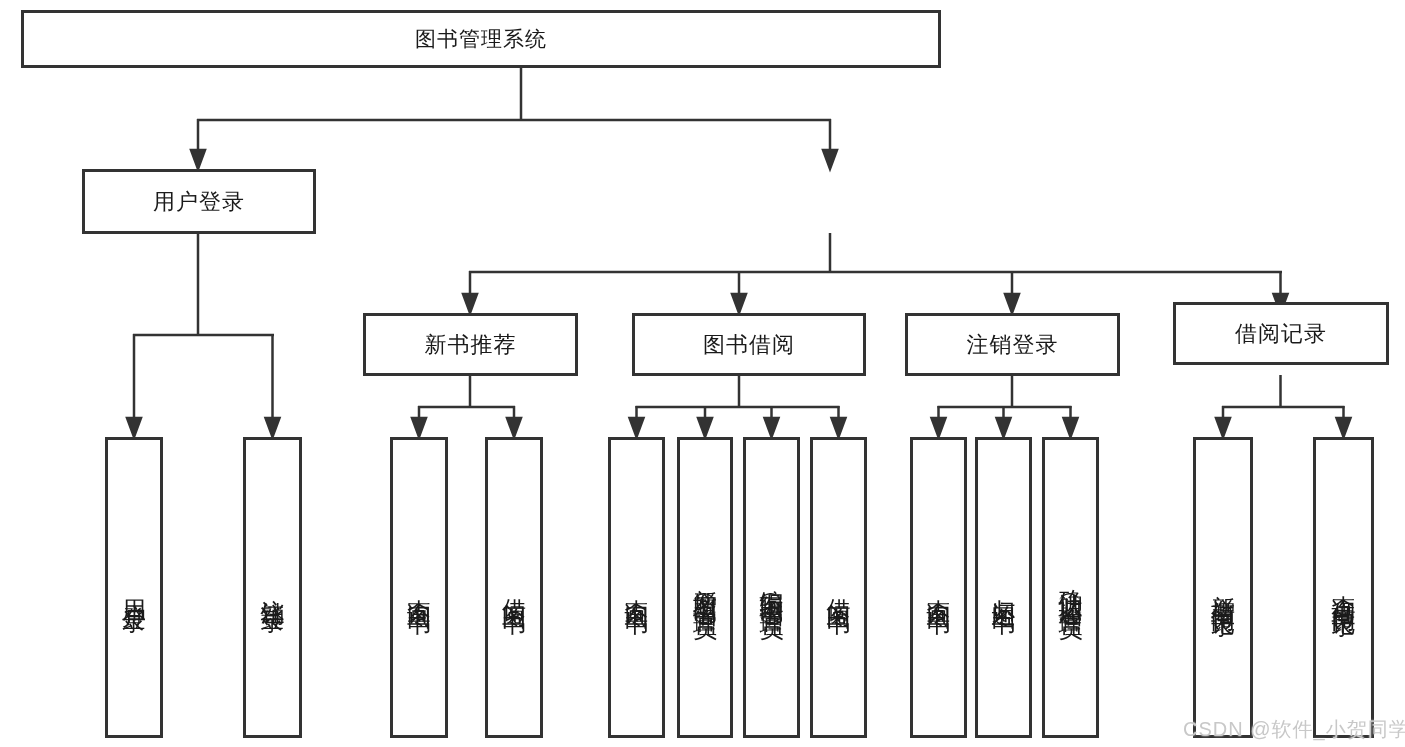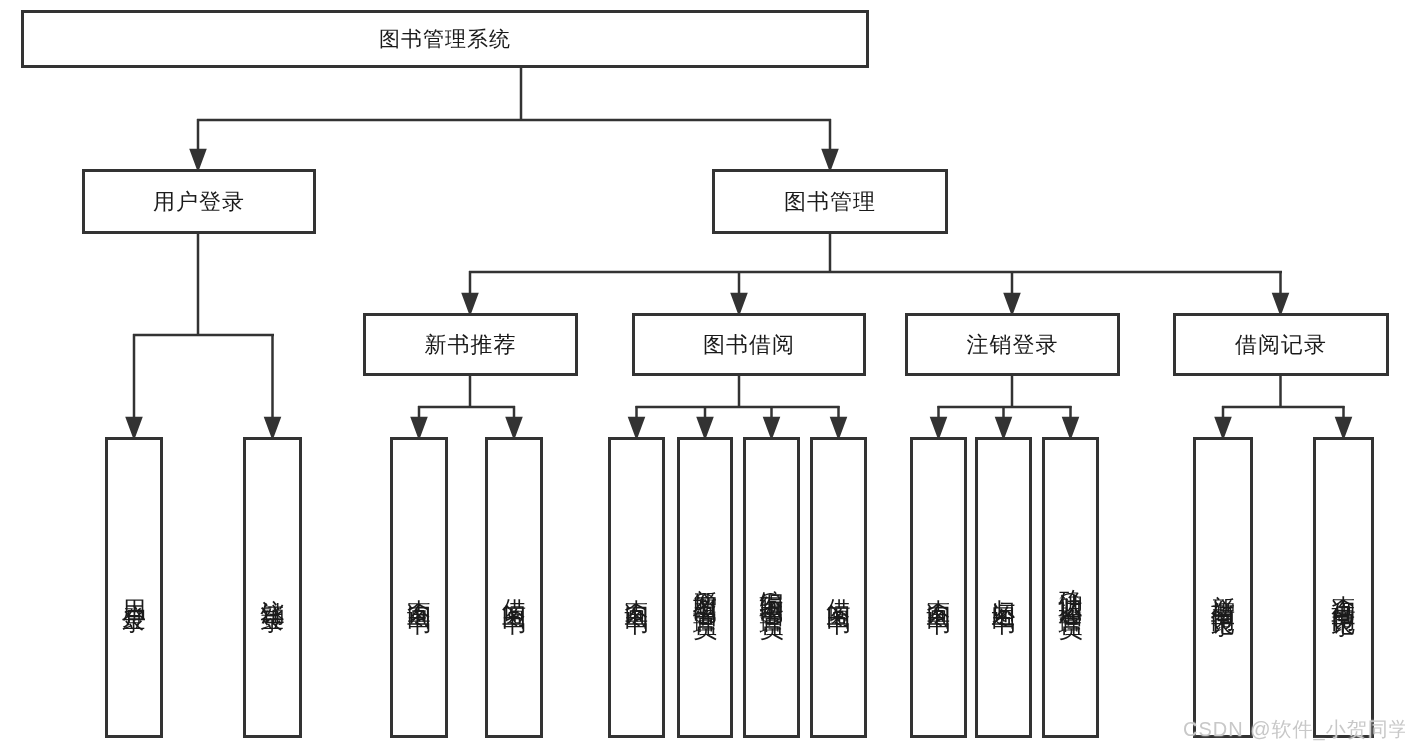--- a/index.html
+++ b/index.html
@@ -101,41 +101,38 @@
     <polygon points="1063.5,418 1077.5,418 1070.5,437"></polygon>
 
     <line x1="1280.5" y1="375" x2="1280.5" y2="408"></line>
     <line x1="1222" y1="407" x2="1344.5" y2="407"></line>
     <line x1="1223" y1="406" x2="1223" y2="424"></line>
     <line x1="1343.5" y1="406" x2="1343.5" y2="424"></line>
     <polygon points="1216,418 1230,418 1223,437"></polygon>
     <polygon points="1336.5,418 1350.5,418 1343.5,437"></polygon>
   </svg>
 
-  <div class="box root" style="left:21px;top:10px;width:848px;height:58px;">
+  <div class="box root" style="left:21px;top:10px;width:920px;height:58px;">
     <span class="h-label">图书管理系统</span>
   </div>
 
   <div class="box" style="left:82px;top:169px;width:234px;height:65px;">
     <span class="h-label">用户登录</span>
-  </div>
-  <div class="box" style="left:712px;top:169px;width:236px;height:65px;">
-    <span class="h-label">图书管理</span>
   </div>
 
   <div class="box" style="left:363px;top:313px;width:215px;height:63px;">
     <span class="h-label">新书推荐</span>
   </div>
   <div class="box" style="left:632px;top:313px;width:234px;height:63px;">
     <span class="h-label">图书借阅</span>
   </div>
   <div class="box" style="left:905px;top:313px;width:215px;height:63px;">
     <span class="h-label">注销登录</span>
   </div>
-  <div class="box" style="left:1173px;top:313px;width:216px;height:63px;">
+  <div class="box" style="left:1173px;top:302px;width:216px;height:63px;">
     <span class="h-label">借阅记录</span>
   </div>
 
   <div class="box leaf" style="left:105px;top:437px;width:58px;height:301px;">
     <span class="v-label">用户登录</span>
   </div>
   <div class="box leaf" style="left:243px;top:437px;width:59px;height:301px;">
     <span class="v-label">注销登录</span>
   </div>
 

